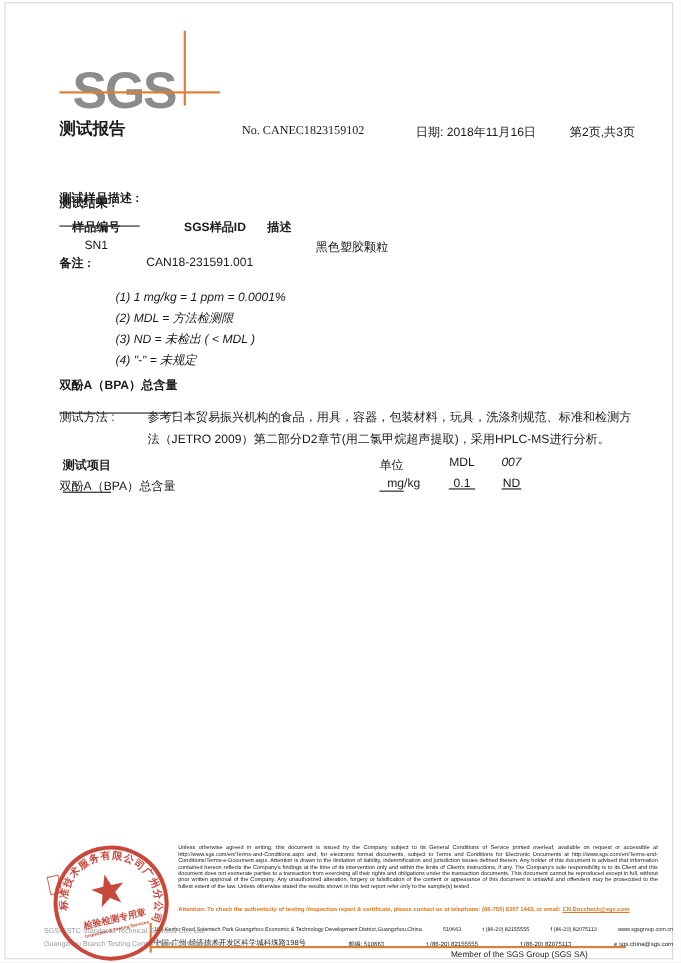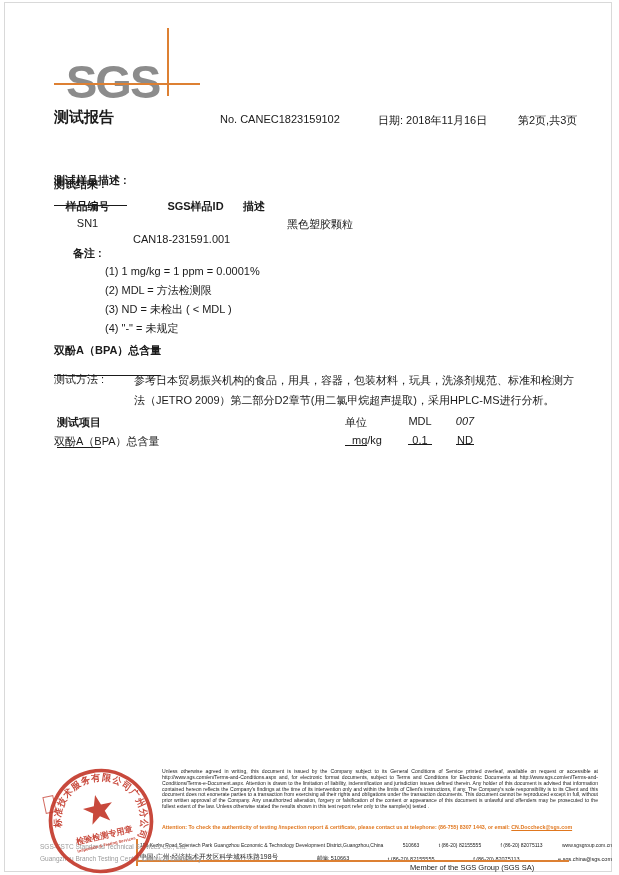--- a/index.html
+++ b/index.html
@@ -8,40 +8,40 @@
   .page { position:relative; width:619px; height:875px; background:#ffffff; overflow:hidden; }
   .page-edge { position:absolute; left:4px; top:2px; width:608px; height:870px; border:1px solid #d9d9d9; pointer-events:none; }
 
   
   .logo-text { position:absolute; left:66px; top:32px; font-size:47px; font-weight:bold; color:#8c8c8c; letter-spacing:-2px;margin-top:22px; }
   .logo-hline { position:absolute; left:54px; top:83px; width:146px; height:2px; background:#dd8033; }
   .logo-vline { position:absolute; left:167px; top:28px; width:2px; height:68px; background:#dd8033; }
 
   
   .doc-title { position:absolute; left:54px; top:108px; font-size:15px; font-weight:bold; }
-  .report-no { position:absolute; left:220px; top:113px; font-size:11px; }
+  .report-no { position:absolute; left:220px; top:113px; font-size:11px;font-family:Liberation Serif, serif; }
   .report-date { position:absolute; left:378px; top:113px; font-size:11px; }
   .page-info { position:absolute; left:518px; top:113px; font-size:11px; }
 
   .t11 { font-size:11px; }
   .bold { font-weight:bold; }
   .und { border-bottom:1px solid #1a1a1a; padding-bottom:17px; }
 
   .lbl-results { position:absolute; left:54px; top:146px;margin-top:31px; }
   .lbl-sample-desc { position:absolute; left:54px; top:173px; }
 
   .s-h1 { position:absolute; left:45px; top:199px; width:85px; text-align:center; }
   .s-h2 { position:absolute; left:133px; top:199px; width:125px; text-align:center; }
   .s-h3 { position:absolute; left:243px; top:199px; }
   .s-v1 { position:absolute; left:45px; top:217px; width:85px; text-align:center; }
   .s-v2 { position:absolute; left:133px; top:233px; width:125px; text-align:left; }
   .s-v3 { position:absolute; left:243px; top:217px;margin-left:44px; }
 
-  .lbl-notes { position:absolute; left:54px; top:246px;margin-left:19px; }
-  .notes-list { position:absolute; left:105px; top:262px; font-size:11px; line-height:19px; list-style:none; }
+  .lbl-notes { position:absolute; left:54px; top:232px; }
+  .notes-list { position:absolute; left:105px; top:262px; font-size:11px; line-height:19px; list-style:none;font-style:italic; }
 
   .bpa-title { position:absolute; left:54px; top:343px; }
   .lbl-method { position:absolute; left:54px; top:372px; }
   .method-text { position:absolute; left:122px; top:371px; width:443px; font-size:11px; line-height:19.5px;margin-left:12px; }
 
   .r-h-item { position:absolute; left:57px; top:415px; }
   .r-h-unit { position:absolute; left:345px; top:415px; width:44px; text-align:left; }
   .r-h-mdl  { position:absolute; left:398px; top:415px; width:44px; text-align:center; }
   .r-h-001  { position:absolute; left:443px; top:415px; width:44px; text-align:center; font-style:italic; }
   .r-v-item { position:absolute; left:54px; top:434px; }

